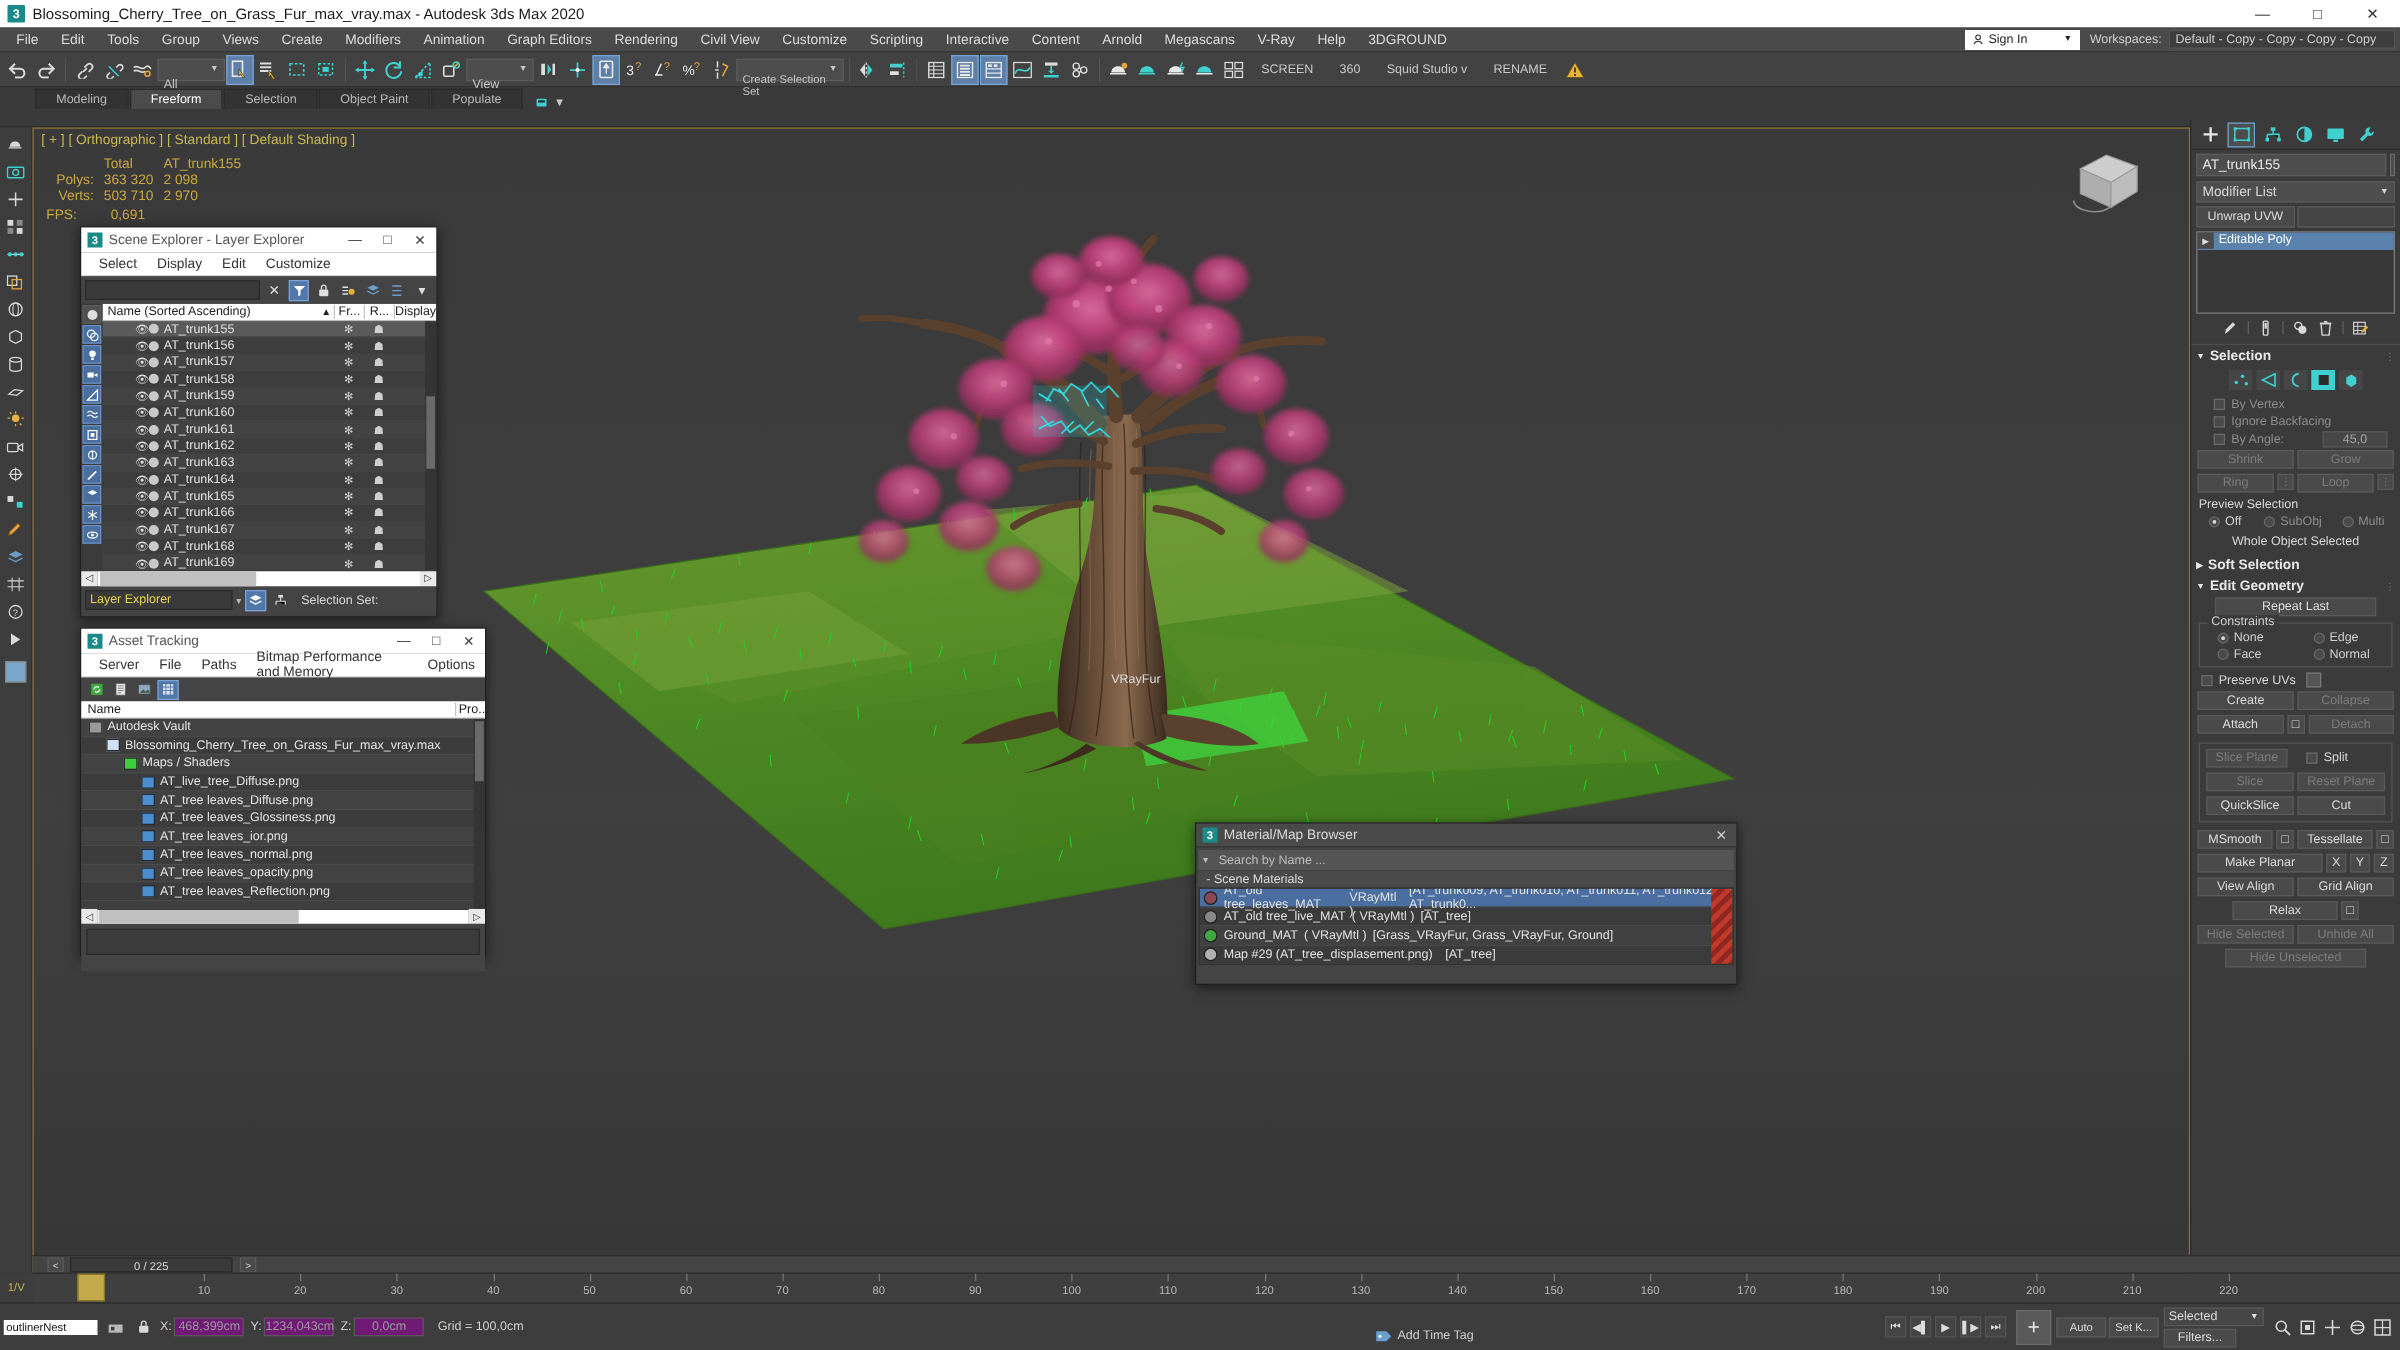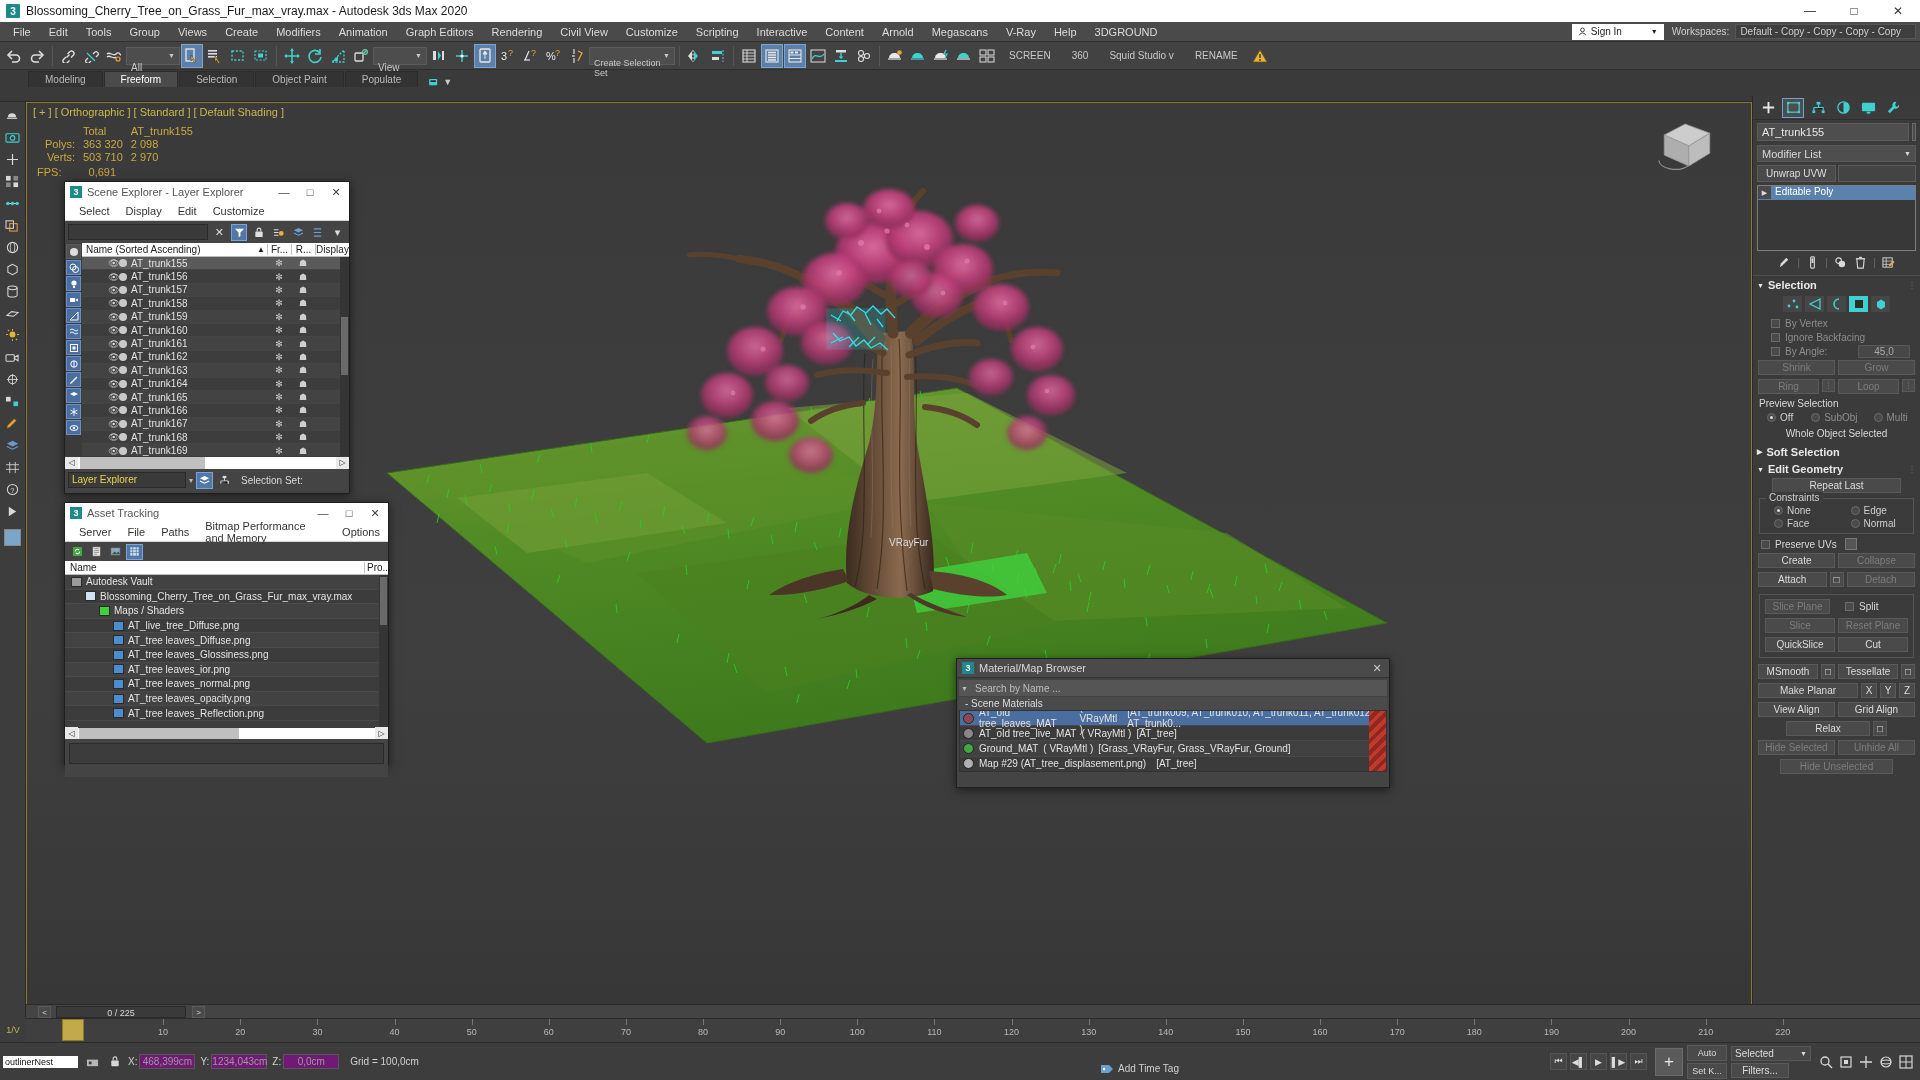--- a/index.html
+++ b/index.html
@@ -1766,21 +1766,21 @@
       <span class="gridtxt">Grid = 100,0cm</span>
       <div style="margin-left:auto;display:flex;align-items:center;gap:4px">
         <div class="sb-anim">
           <div class="pbtn">⏮</div>
           <div class="pbtn">◀▌</div>
           <div class="pbtn">▶</div>
           <div class="pbtn">▌▶</div>
           <div class="pbtn">⏭</div>
         </div>
         <div class="setkey-big">+</div>
-        <div style="display:flex;flex-direction:column;gap:2px">
+        <div style="display:flex;flex-direction:row;gap:2px">
           <div class="autokey">Auto</div>
           <div class="autokey">Set K...</div>
         </div>
         <div style="display:flex;flex-direction:column;gap:2px">
           <div class="selfld">
             <span>Selected</span>
             <span class="a">▼</span>
           </div>
           <div class="filters">Filters...</div>
         </div>

